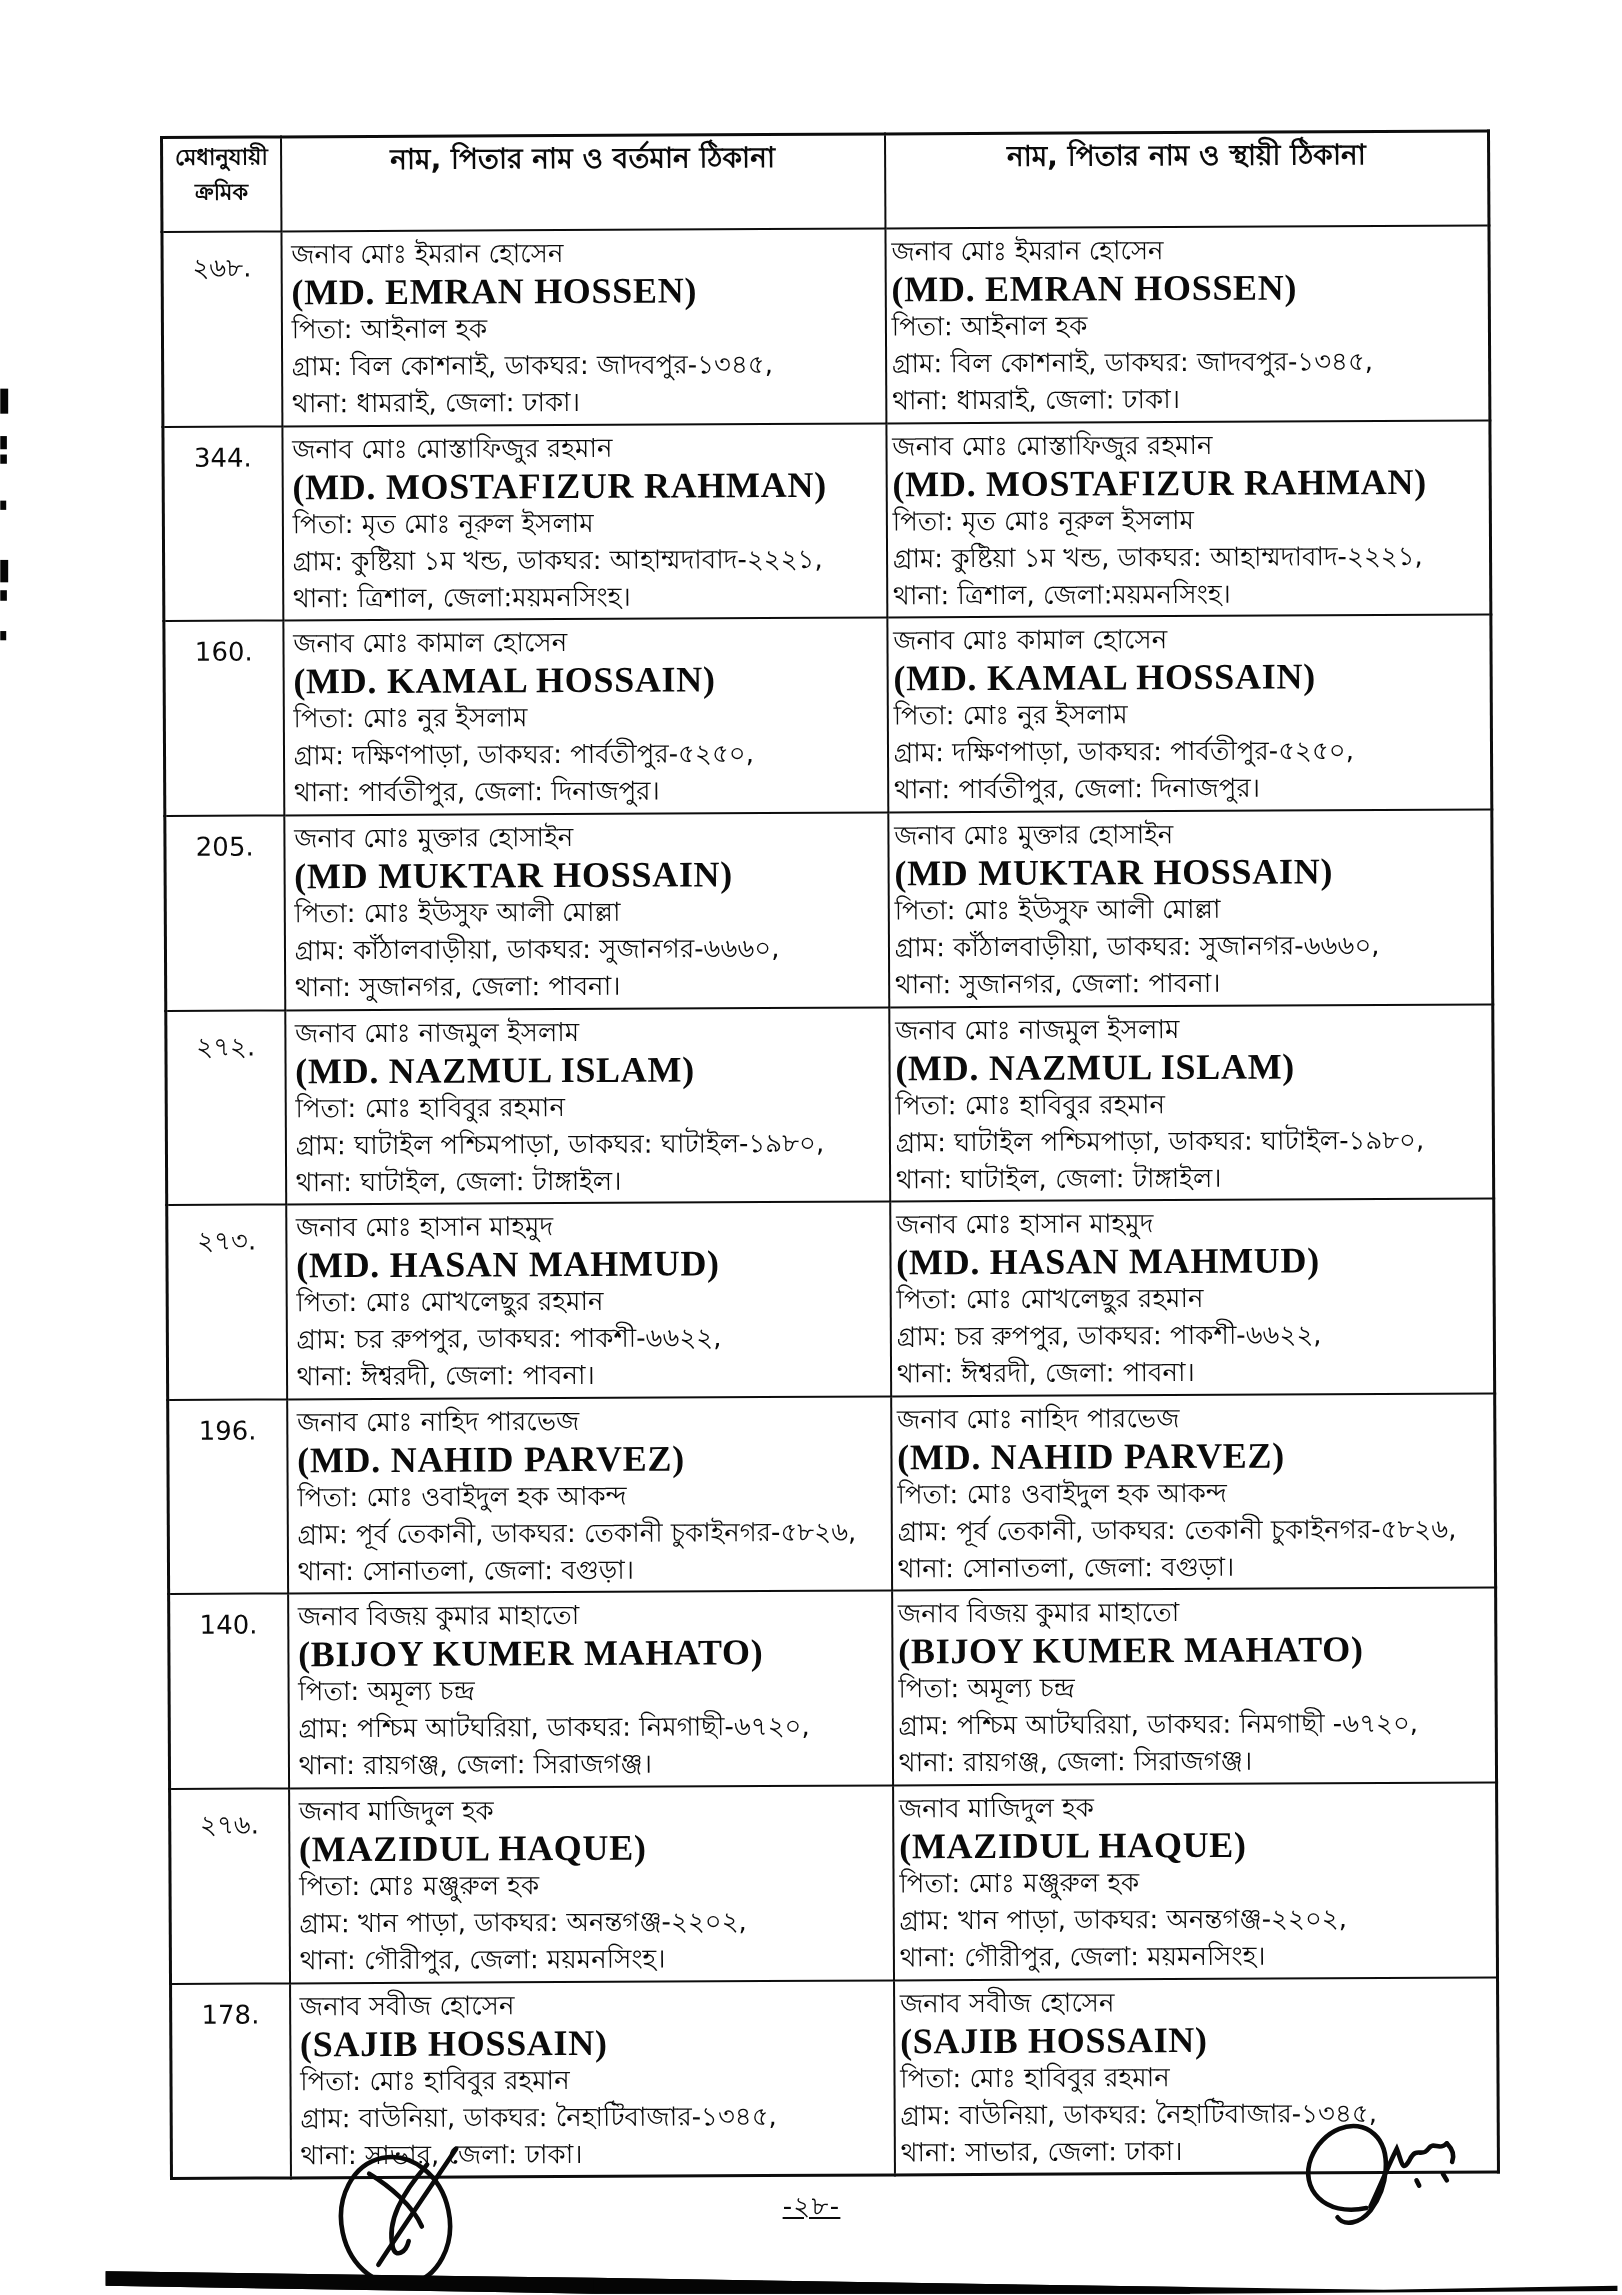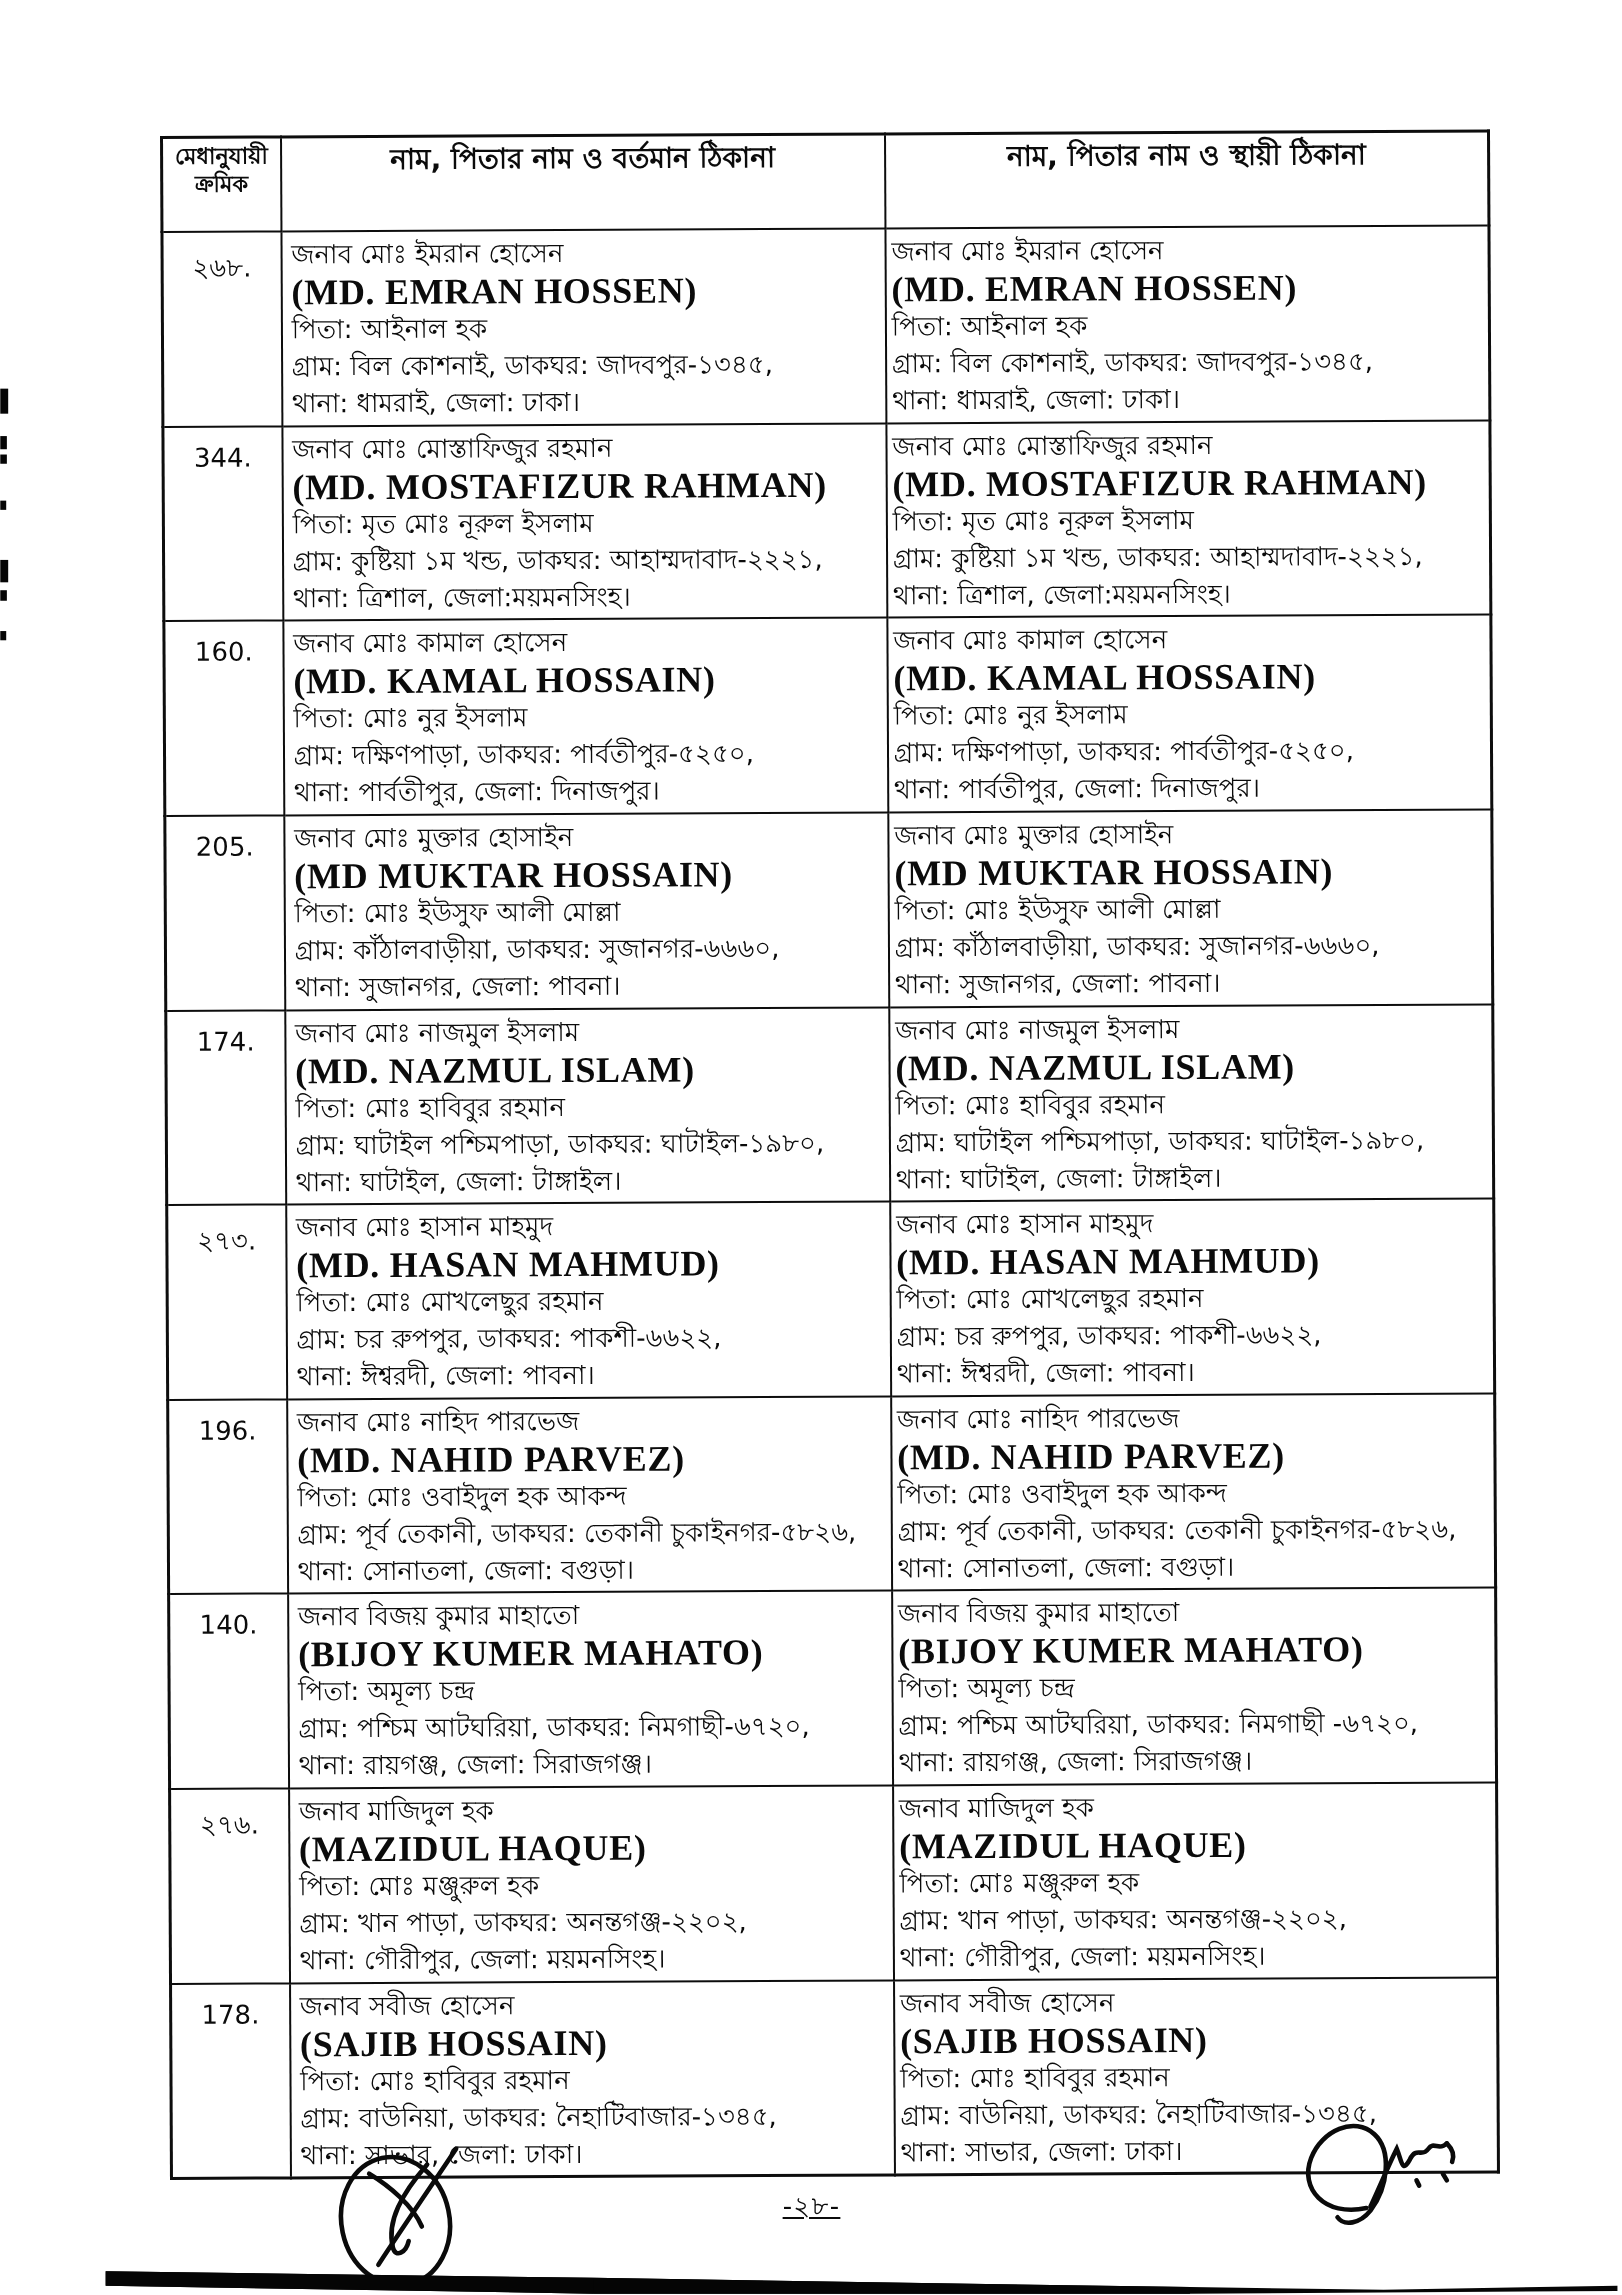--- a/index.html
+++ b/index.html
@@ -41,21 +41,22 @@
     font-size: 28px;
     font-weight: bold;
     text-align: center;
     vertical-align: middle;
     border-bottom: 4px solid #0d0d0d;
     line-height: 37px;
     padding: 2.6px;
   }
   th.hdr-serial {
     font-size: 22.4px;
-    line-height: 28px;
+    line-height: 35px;
+    font-family: Liberation Mono, monospace;
   }
   td.serial-cell {
     text-align: center;
     font-size: 26px;
     padding-top: 15px;
     font-weight: 500;
   }
   td.addr-cell {
     padding: 4px 4px 2.6px 9.2px;
   }
@@ -187,21 +188,21 @@
       <div class="cell-line">জনাব মোঃ মুক্তার হোসাইন</div>
       <div class="cell-line name-en">(MD MUKTAR HOSSAIN)</div>
       <div class="cell-line">পিতা: মোঃ ইউসুফ আলী মোল্লা</div>
       <div class="cell-line">গ্রাম: কাঁঠালবাড়ীয়া, ডাকঘর: সুজানগর-৬৬৬০,</div>
       <div class="cell-line">থানা: সুজানগর, জেলা: পাবনা।</div>
     </td>
   </tr>
 
   <tr class="data-row">
     <td class="serial-cell">
-      <span>174.</span>
+      <span>২৭২.</span>
     </td>
     <td class="addr-cell">
       <div class="cell-line">জনাব মোঃ নাজমুল ইসলাম</div>
       <div class="cell-line name-en">(MD. NAZMUL ISLAM)</div>
       <div class="cell-line">পিতা: মোঃ হাবিবুর রহমান</div>
       <div class="cell-line">গ্রাম: ঘাটাইল পশ্চিমপাড়া, ডাকঘর: ঘাটাইল-১৯৮০,</div>
       <div class="cell-line">থানা: ঘাটাইল, জেলা: টাঙ্গাইল।</div>
     </td>
     <td class="addr-cell perm">
       <div class="cell-line">জনাব মোঃ নাজমুল ইসলাম</div>

